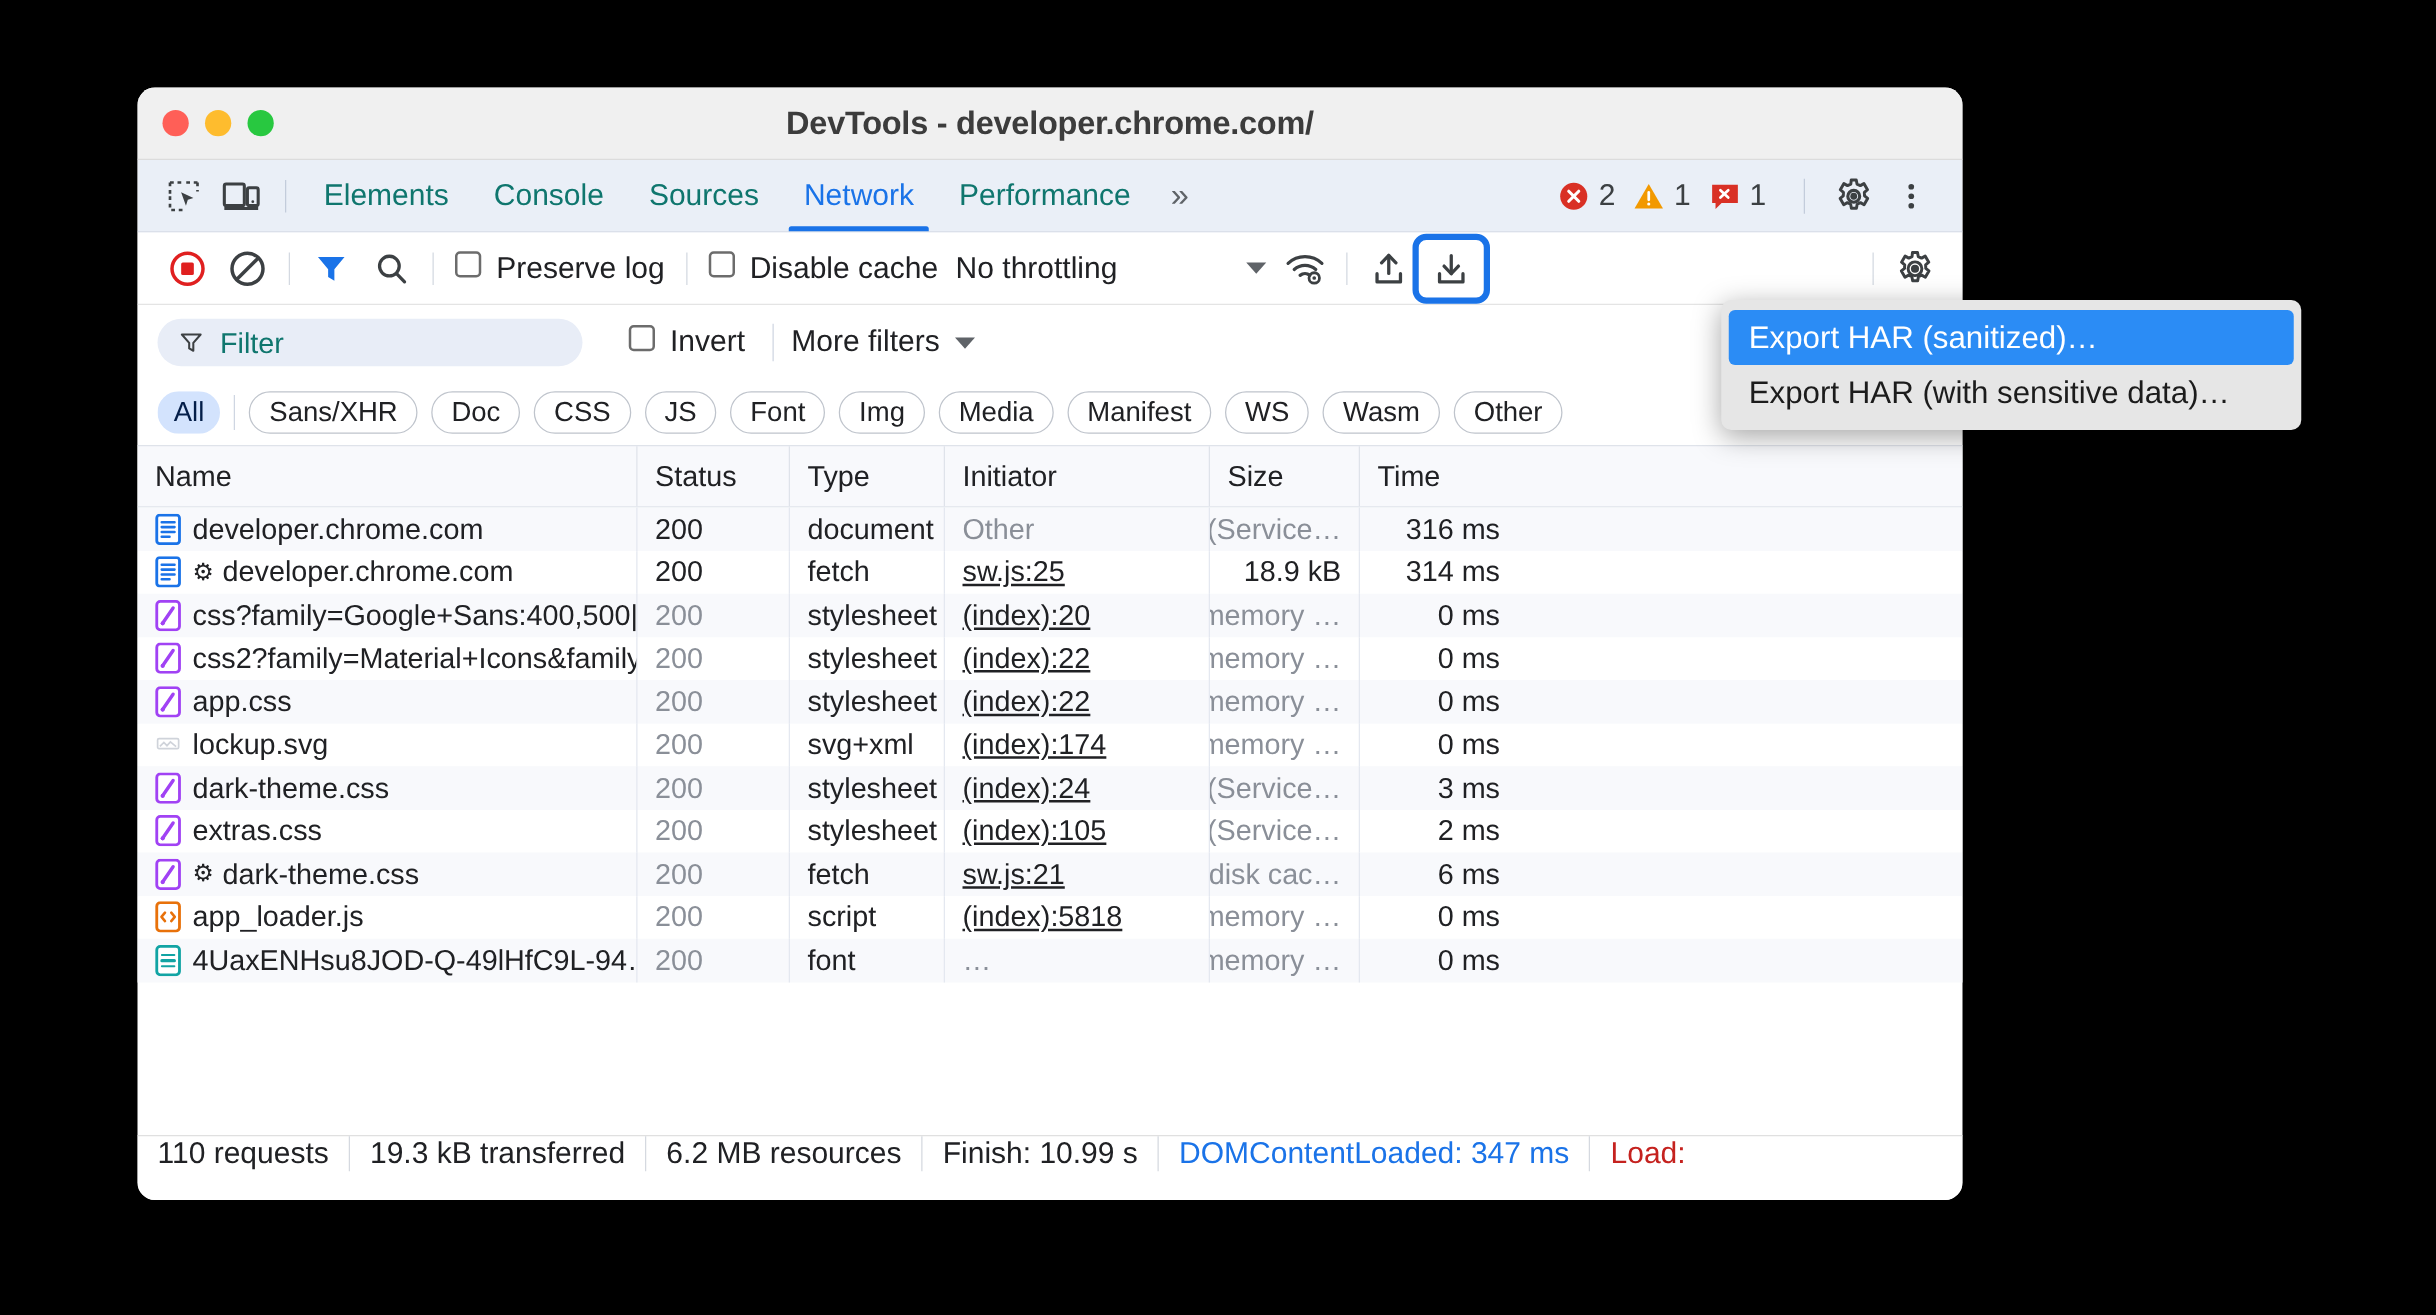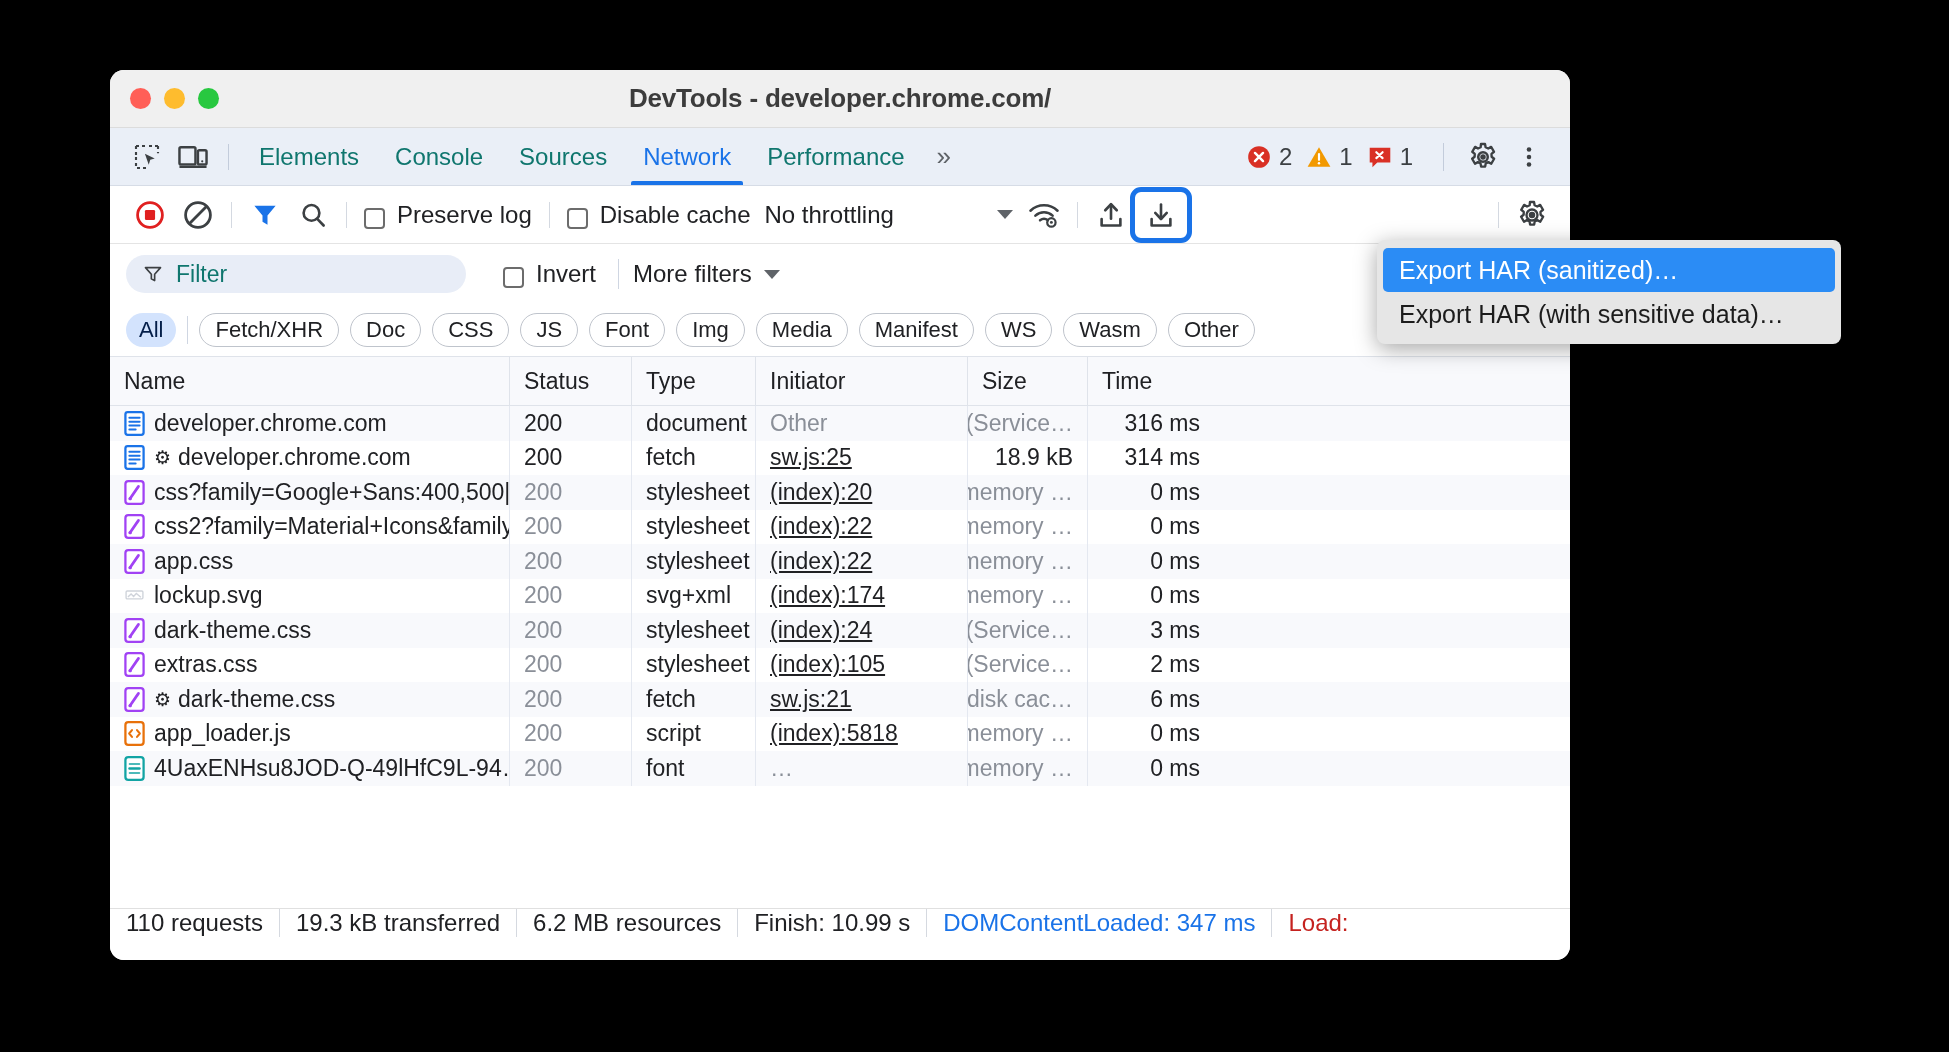--- a/index.html
+++ b/index.html
@@ -74,21 +74,21 @@
   
   .nettoolbar {
     height: 58px; background: #ffffff;
     display: flex; align-items: center;
     padding: 0 14px 0 16px;
     border-bottom: 1px solid #e4e4e4;
     position: relative;
   }
   .tool { width: 48px; height: 42px; display: flex; align-items: center; justify-content: center; }
   .tsep { width: 1px; height: 26px; background: #d4d9e1; margin: 0 9px; }
-  .chk-item { display: flex; align-items: flex-end; gap: 12px; padding: 0 8px; }
+  .chk-item { display: flex; align-items: flex-start; gap: 12px; padding: 0 8px; }
   .chkbox {
     width: 21px; height: 21px; border: 2px solid #6c6c6c; border-radius: 4px;
     background: #fff; flex: none;
   }
   .chk-label { font-size: 24px; color: #202124; white-space: nowrap; }
   .throttle {
     display: flex; align-items: center; gap: 10px;
     font-size: 24px; color: #202124; padding-left: 6px;
     white-space: nowrap;
   }
@@ -386,21 +386,21 @@
       <div class="f-sep"></div>
       <div class="morefilters">
         <span>More filters</span>
         <span class="caret"></span>
       </div>
     </div>
 
     <div class="pillrow">
       <div class="pill sel">All</div>
       <div class="pill-sep"></div>
-      <div class="pill">Fetch/XHR</div>
+      <div class="pill">Sans/XHR</div>
       <div class="pill">Doc</div>
       <div class="pill">CSS</div>
       <div class="pill">JS</div>
       <div class="pill">Font</div>
       <div class="pill">Img</div>
       <div class="pill">Media</div>
       <div class="pill">Manifest</div>
       <div class="pill">WS</div>
       <div class="pill">Wasm</div>
       <div class="pill">Other</div>

